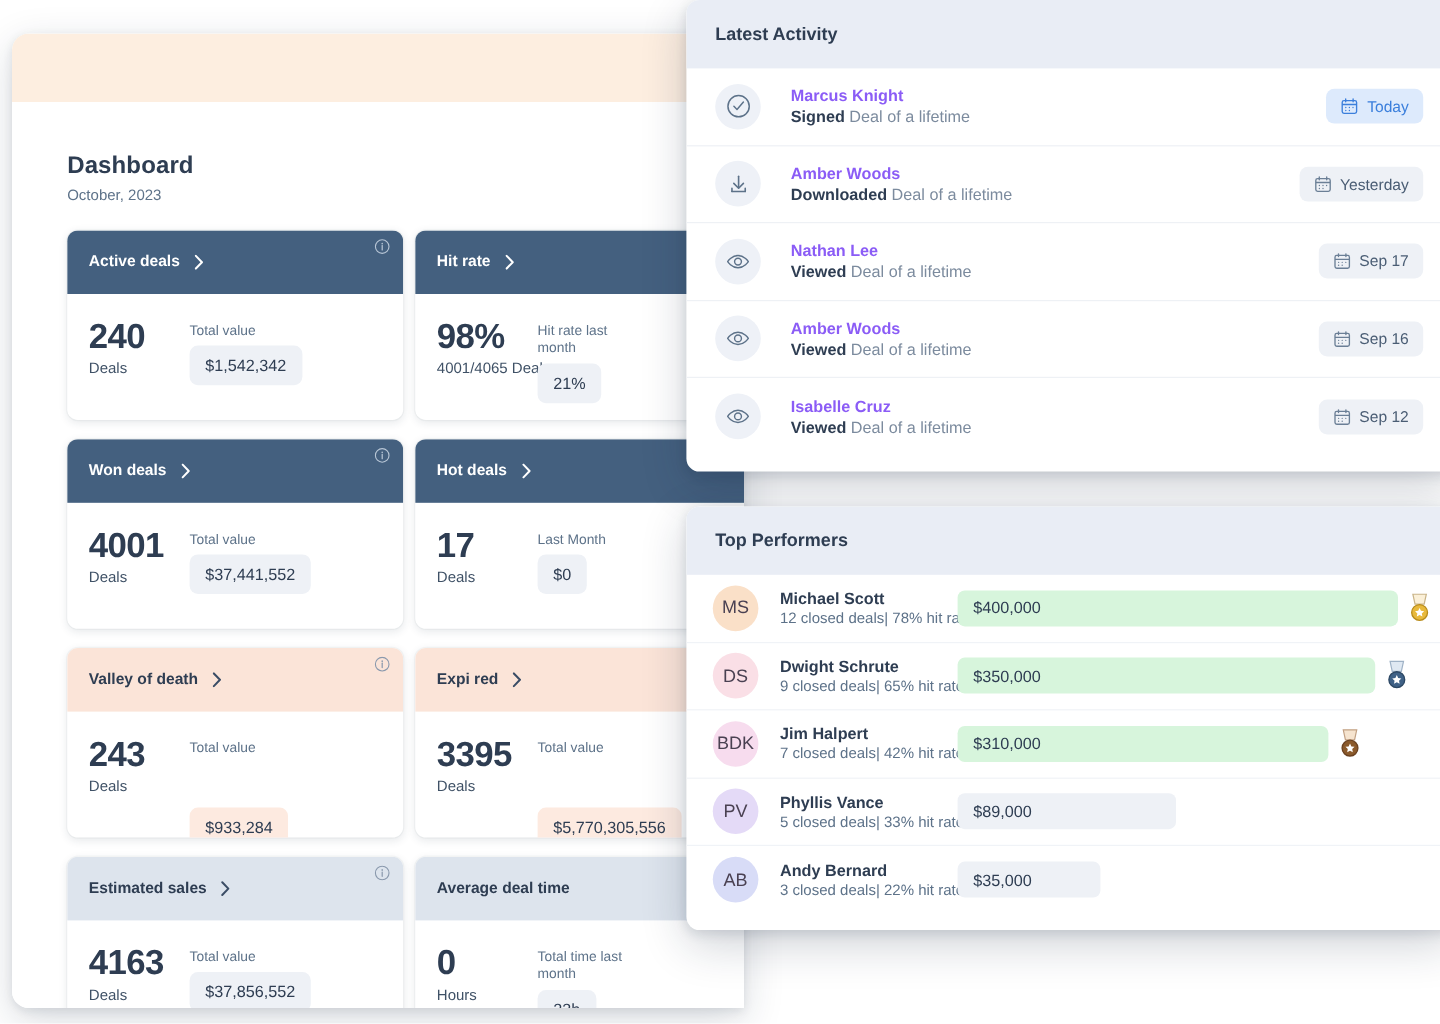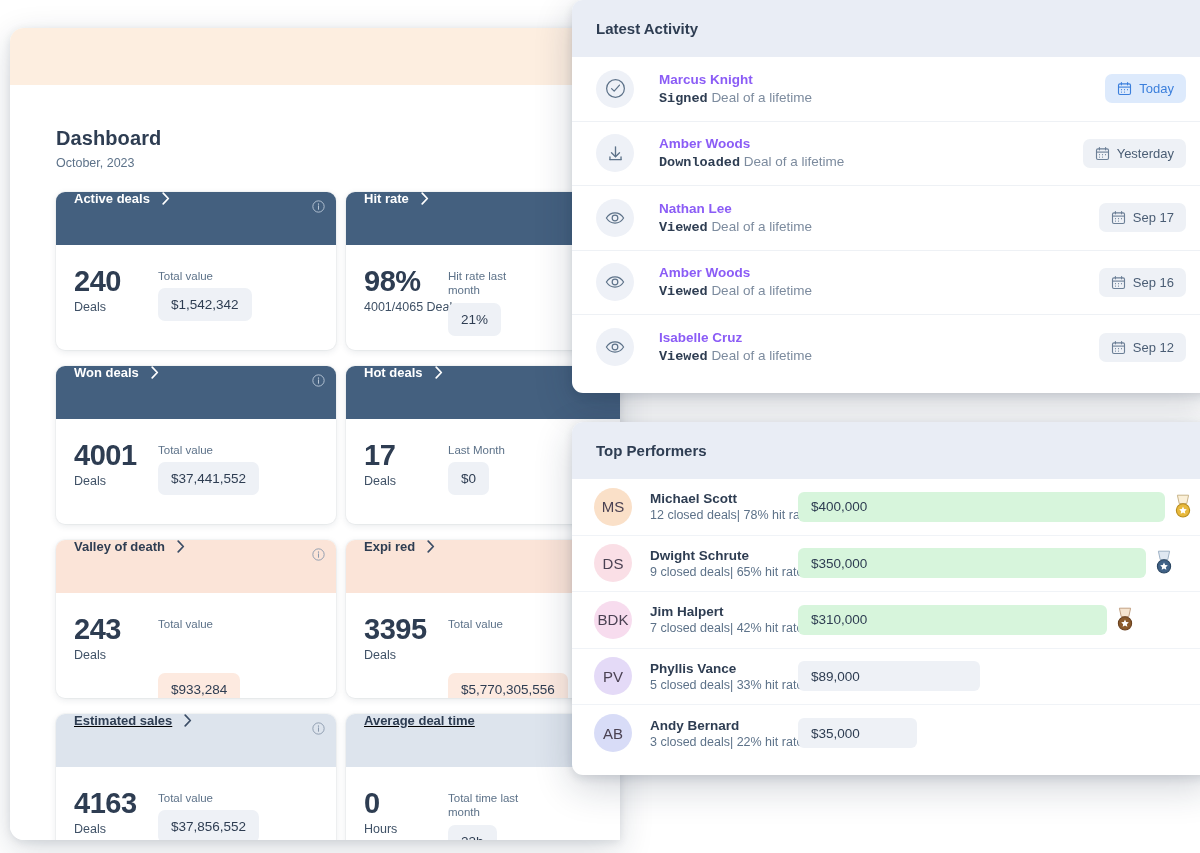--- a/index.html
+++ b/index.html
@@ -52,26 +52,26 @@
     width: 280px; height: 158px;
     background: #fff;
     border-radius: 9px;
     box-shadow: 0 2px 7px rgba(30,45,70,.10), 0 0 0 1px rgba(30,45,70,.035);
     overflow: hidden;
     position: relative;
   }
   .kpi-head {
     position: relative;
     height: 53px;
-    display: flex; align-items: flex-start;
+    display: flex; align-items: center;
     padding: 0 14px 0 18px;
   }
   .kpi-head.blue    { background: #44607f; }
   .kpi-head.peach   { background: #fbe4d8; }
-  .kpi-head.slate   { background: #dde4ed; text-decoration: underline; }
+  .kpi-head.slate   { background: #dde4ed; }
   .kpi-head-title {
     font-size: 13px; font-weight: bold; line-height: 1.15;
   }
   .blue  .kpi-head-title { color: #ffffff; }
   .peach .kpi-head-title, .slate .kpi-head-title { color: #2e3d52; }
   .chev {
     margin-left: 12px; width: 8px; height: 13px; flex: none;
     display: inline-block;
   }
   .chev svg { display: block; }
@@ -136,21 +136,21 @@
   .act-ico {
     width: 38px; height: 38px; border-radius: 50%;
     background: #eef1f7;
     display: flex; align-items: center; justify-content: center;
     flex: none;
   }
   .act-ico svg { display: block; }
   .act-text { flex: 1; margin-left: 25px; min-width: 0; }
   .act-name { font-size: 13.5px; font-weight: bold; color: #8b5cf6; }
   .act-line { font-size: 13.5px; color: #7c8b9e; margin-top: 3px; }
-  .act-line b { color: #2e3d52; font-weight: bold; font-family: Liberation Mono, monospace; }
+  .act-line b { color: #2e3d52; font-weight: bold; }
   .date-badge {
     display: flex; align-items: center; gap: 7px;
     padding: 7px 12px; border-radius: 7px;
     font-size: 13px; white-space: nowrap;
     background: #eef1f6; color: #4a5d74;
   }
   .date-badge.today { background: #ddeafc; color: #3b7fdc; }
   .date-badge svg { display: block; flex: none; }
 
   

